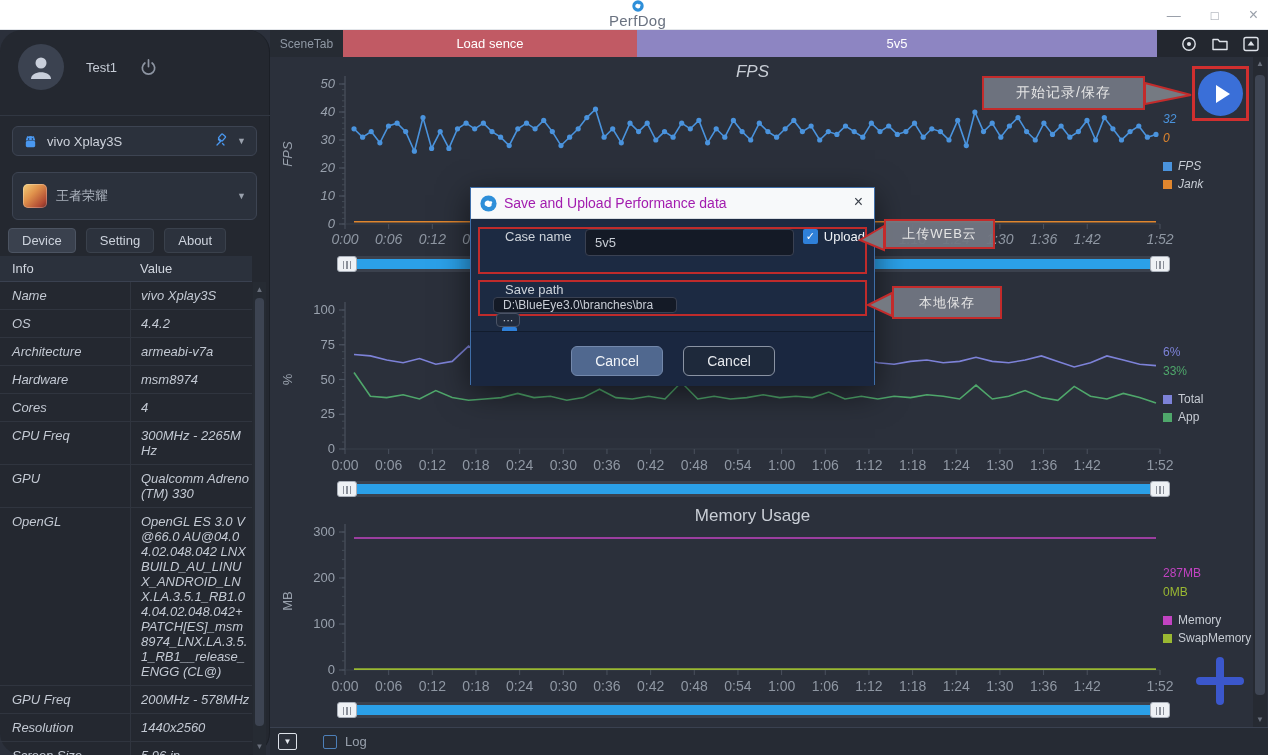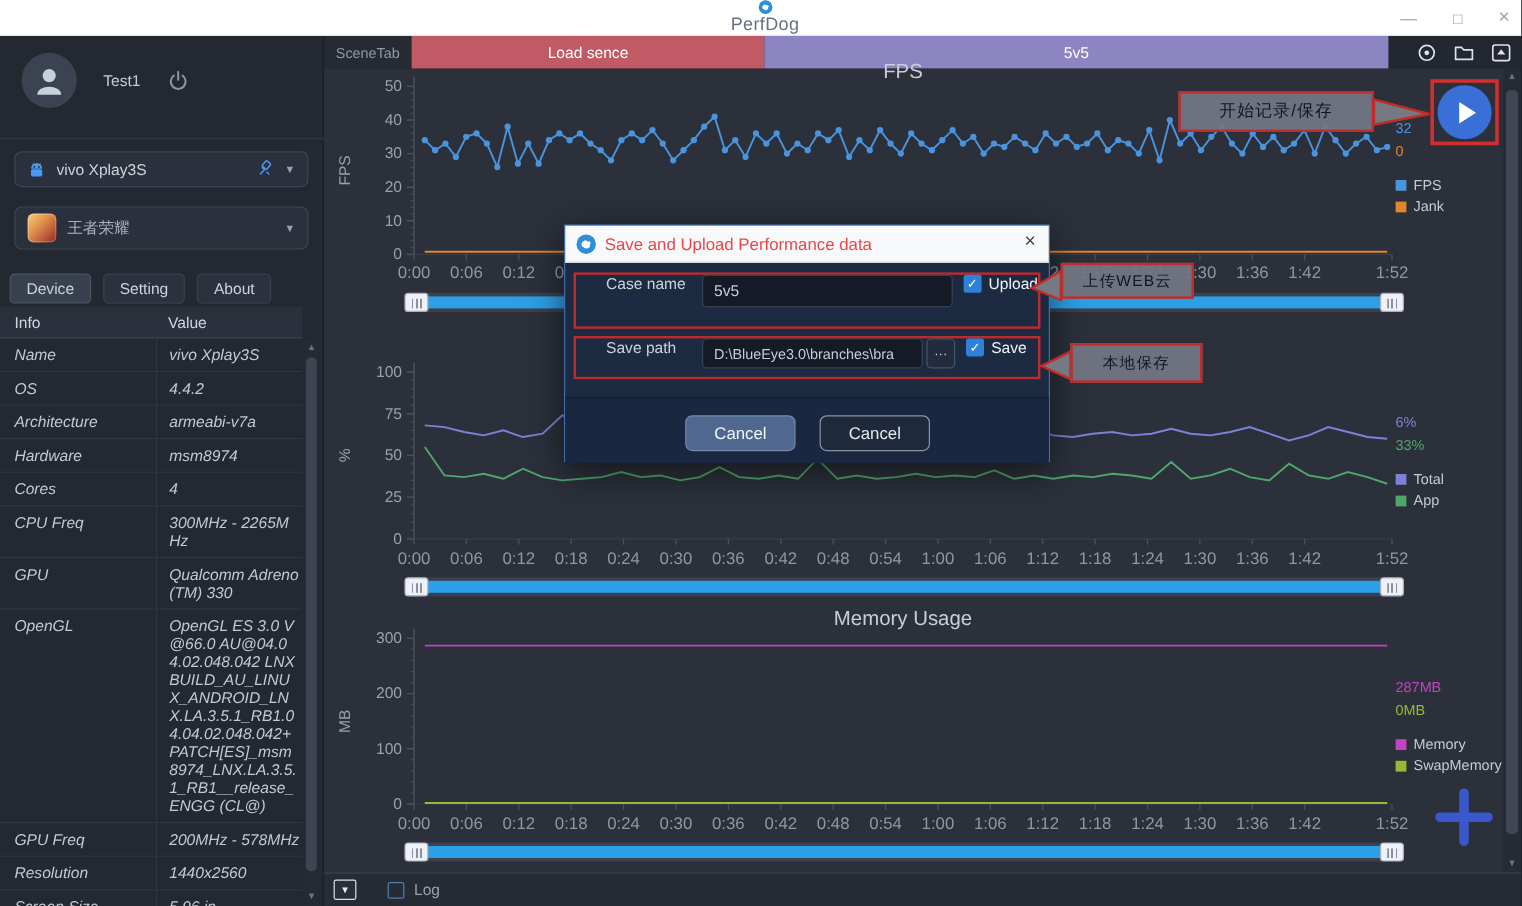--- a/index.html
+++ b/index.html
@@ -9,28 +9,28 @@
   
   .titlebar{position:absolute;left:0;top:0;width:1268px;height:30px;background:#ffffff;border-bottom:1px solid #e3e6ea;display:flex;align-items:center;flex-direction:column;}
   .titlebar .logo{margin-left:8px;width:20px;height:20px;}
   .titlebar .apptitle{margin-left:7px;font-size:15px;color:#6a7280;letter-spacing:.3px;}
   .winctrls{position:absolute;right:10px;top:0;height:30px;display:flex;align-items:center;gap:30px;color:#9aa0aa;font-size:14px;}
   .winctrls span{cursor:default;line-height:1;}
   .winctrls .wc-max{font-size:13px;}
   .winctrls .wc-close{font-size:16px;}
 
   
-  .sidebar{position:absolute;left:0;top:30px;width:270px;height:725px;background:#242830;border-right:1px solid #1b1f26;}
+  .sidebar{position:absolute;left:0;top:30px;width:270px;height:725px;background:#242830;border-right:1px solid #1b1f26;border-radius:22px;}
   .user-row{position:absolute;left:18px;top:14px;display:flex;align-items:center;gap:22px;}
   .avatar{width:46px;height:46px;border-radius:50%;background:#3b4250;display:flex;align-items:center;justify-content:center;}
   .user-name{font-size:13px;color:#c6ccd6;}
   .sep{position:absolute;left:0;top:85px;width:270px;border-top:1px solid #313742;}
   .dd{position:absolute;left:12px;width:245px;background:#2b313c;border:1px solid #3d4452;border-radius:6px;display:flex;align-items:center;padding:0 10px;color:#cdd2db;font-size:13px;}
   .dd-device{top:96px;height:30px;}
-  .dd-app{top:142px;height:36px;}
+  .dd-app{top:142px;height:48px;}
   .dd .grow{flex:1;margin-left:9px;white-space:nowrap;overflow:hidden;}
   .dd .caret{color:#9aa1ad;font-size:9px;margin-left:8px;}
   .game-ic{width:24px;height:24px;border-radius:5px;background:linear-gradient(135deg,#f3cf7b 0%,#e0924c 40%,#b04a33 80%,#6e2a26 100%);box-shadow:inset 0 0 0 1px rgba(255,255,255,.25);}
   .side-tabs{position:absolute;left:8px;top:198px;display:flex;gap:10px;}
   .side-tab{height:25px;padding:0 13px;display:flex;align-items:center;font-size:13px;color:#ccd2dc;background:#2c323d;border:1px solid #3a414c;border-radius:4px;}
   .side-tab.active{background:#3a414e;border-color:#4c5462;}
   .tbl-head{position:absolute;left:0;top:226px;width:252px;height:26px;background:#2b313c;border-bottom:1px solid #3a4150;display:flex;align-items:center;font-size:13px;color:#d0d5de;}
   .tbl-head .c1{width:130px;padding-left:12px;}
   .tbl-head .c2{padding-left:10px;}
   .tbl-body{position:absolute;left:0;top:252px;width:252px;height:473px;overflow:hidden;font-size:13px;color:#c3c9d3;font-style:italic;}
@@ -87,41 +87,41 @@
 
   
   .play-box{position:absolute;left:1192px;top:66px;width:57px;height:55px;border:3px solid #d12f2f;z-index:46;}
   .play-btn{position:absolute;left:1198px;top:71px;width:45px;height:45px;border-radius:50%;background:#3a6fd8;display:flex;align-items:center;justify-content:center;z-index:47;}
   .play-tri{width:0;height:0;border-left:14px solid #fff;border-top:9px solid transparent;border-bottom:9px solid transparent;margin-left:4px;}
 
   
   .dialog{position:absolute;left:470px;top:187px;width:405px;height:198px;z-index:40;box-shadow:0 8px 30px rgba(0,0,0,.55);border:1px solid #3f6ea8;background:#1c2a42;}
   .dlg-title{position:absolute;left:0;top:0;width:100%;height:31px;background:#f7f9fa;border-bottom:1px solid #d8dde2;display:flex;align-items:center;}
   .dlg-title .logo{margin-left:9px;width:17px;height:17px;}
-  .dlg-title .txt{margin-left:7px;font-size:14px;color:#ef4444;}
+  .dlg-title .txt{margin-left:7px;font-size:14px;color:#a21caf;}
   .dlg-close{position:absolute;right:11px;top:5px;font-size:16px;color:#3a404a;}
   .dlg-body{position:absolute;left:0;top:31px;width:100%;height:167px;}
   .dlg-row{position:absolute;left:7px;width:389px;border:2px solid #bf2b2b;display:flex;align-items:flex-start;padding-left:13px;}
   .dlg-row1{top:8px;height:47px;}
-  .dlg-row2{top:61px;height:36px;}
+  .dlg-row2{top:61px;height:36px;flex-direction:column;}
   .dlg-label{margin-left:12px;width:80px;flex:none;font-size:13px;color:#cdd3da;}
   .dlg-input{background:#141a26;border:1px solid #3a4152;border-radius:4px;color:#c8cdd5;font-size:13px;padding:0 9px;height:27px;outline:none;}
   .in-case{width:220px;}
   .in-path{width:184px;height:25px;font-size:12px;}
   .browse-btn{margin-left:3px;width:24px;height:25px;background:#222c3e;border:1px solid #4a5366;border-radius:4px;color:#cdd3da;font-size:11px;display:flex;align-items:center;justify-content:center;}
   .chk{width:15px;height:15px;background:#2f80d9;border-radius:2px;color:#fff;font-size:11px;display:flex;align-items:center;justify-content:center;flex:none;}
   .chk-lab{margin-left:6px;font-size:13px;color:#f0f3f7;}
   .dlg-row .chk{margin-left:9px;}
   .dlg-footer{position:absolute;left:0;top:112px;width:100%;height:55px;border-top:1px solid #121c2d;background:#1a2740;}
   .dlg-btn{position:absolute;top:14px;width:92px;height:30px;border-radius:6px;font-size:14px;display:flex;align-items:center;justify-content:center;}
   .btn-confirm{left:100px;background:#50688f;border:1px solid #7388ab;color:#f2f5f9;}
   .btn-cancel{left:212px;background:#1e293b;border:1px solid #8a93a3;color:#e6e9ee;}
 
   
-  .anno{position:absolute;z-index:60;background:rgba(113,118,130,0.95);border:2px solid #c32b2b;color:#0f172a;display:flex;align-items:center;justify-content:center;font-size:13px;letter-spacing:1px;}
+  .anno{position:absolute;z-index:60;background:rgba(113,118,130,0.95);border:2px solid #c32b2b;color:#e5e5e5;display:flex;align-items:center;justify-content:center;font-size:13px;letter-spacing:1px;}
   .anno-record{left:982px;top:76px;width:163px;height:34px;font-size:14px;}
   .anno-upload{left:884px;top:219px;width:111px;height:30px;}
   .anno-save{left:892px;top:286px;width:110px;height:33px;}
   #arrow-overlay{position:absolute;left:0;top:0;width:1268px;height:755px;z-index:59;pointer-events:none;}
 </style>
 </head>
 <body>
 
 <div id="app">
 
@@ -253,21 +253,21 @@
       <svg class="tool-ic" viewBox="0 0 18 18">
         <path d="M2 4.5 h5 l1.6 2 H16 v8 H2 Z" fill="none" stroke="#dfe3e9" stroke-width="1.4" stroke-linejoin="round"></path>
       </svg>
       <svg class="tool-ic" viewBox="0 0 18 18">
         <rect x="2" y="2.5" width="14" height="13" rx="2" fill="none" stroke="#dfe3e9" stroke-width="1.4"></rect>
         <path d="M9 6 l3.4 4.4 h-6.8 Z" fill="#dfe3e9"></path>
       </svg>
     </div>
   </div>
 
-  <div class="chart" style="top:40px;height:225px;">
+  <div class="chart" style="top:52px;height:225px;font-style:italic;">
     <div class="ctitle" style="top:10px;">FPS</div>
     <svg class="plot" viewBox="0 0 998 225">
         <line x1="75" y1="24" x2="75" y2="172" stroke="#4a515e" stroke-width="1.2"></line>
         <line x1="75" y1="172" x2="890" y2="172" stroke="#383f4a" stroke-width="1"></line>
         <line x1="72" y1="172" x2="75" y2="172" stroke="#434a56" stroke-width="1"></line>
         <line x1="72" y1="166.4" x2="75" y2="166.4" stroke="#434a56" stroke-width="1"></line>
         <line x1="72" y1="160.8" x2="75" y2="160.8" stroke="#434a56" stroke-width="1"></line>
         <line x1="72" y1="155.2" x2="75" y2="155.2" stroke="#434a56" stroke-width="1"></line>
         <line x1="72" y1="149.6" x2="75" y2="149.6" stroke="#434a56" stroke-width="1"></line>
         <line x1="72" y1="144" x2="75" y2="144" stroke="#434a56" stroke-width="1"></line>

